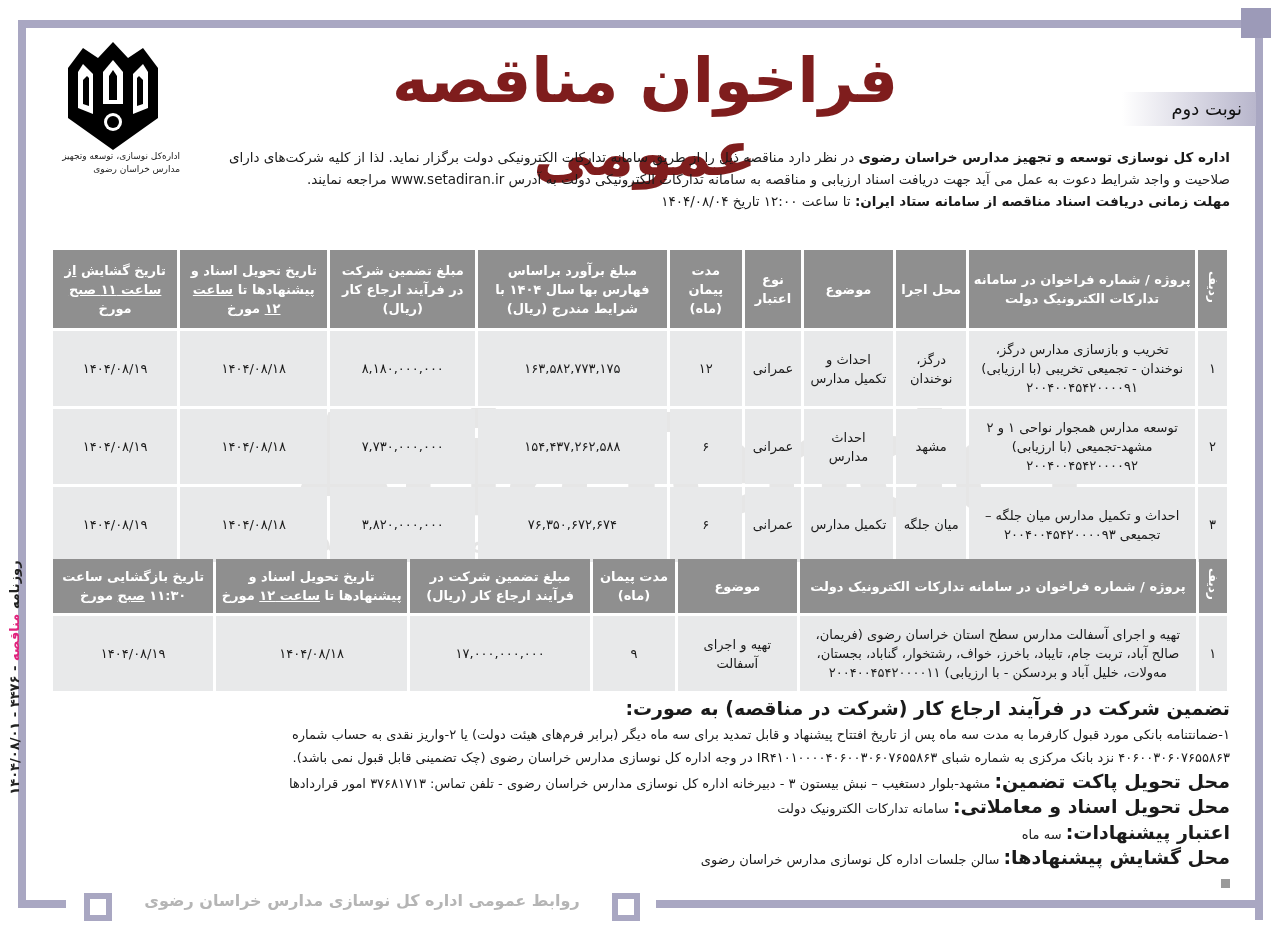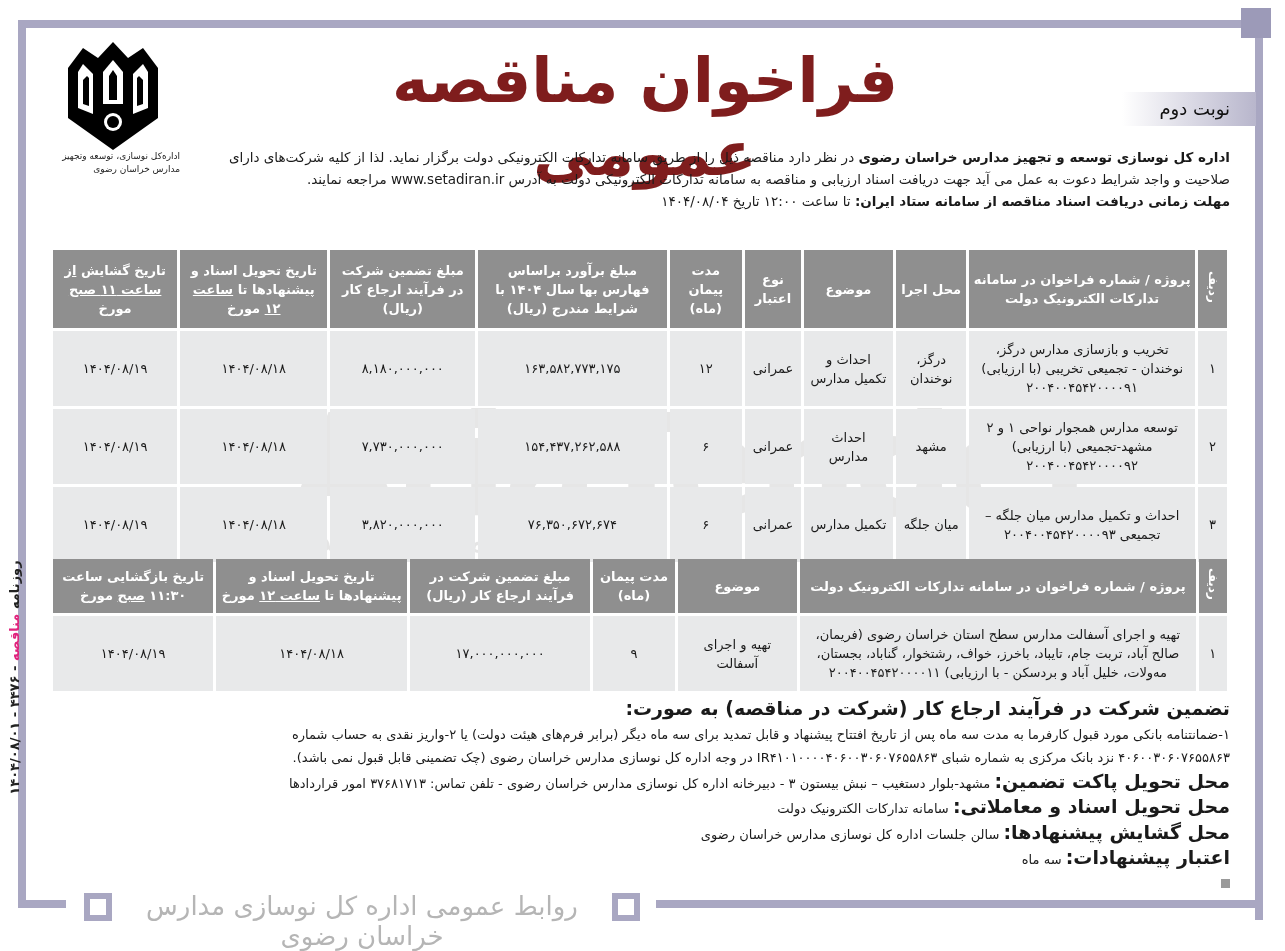--- a/index.html
+++ b/index.html
@@ -9,30 +9,30 @@
   
   .frame-top { position: absolute; left: 18px; top: 20px; width: 1245px; height: 8px; background: #a9a7c2; }
   .frame-left { position: absolute; left: 18px; top: 20px; width: 8px; height: 888px; background: #a9a7c2; }
   .frame-right { position: absolute; left: 1255px; top: 20px; width: 8px; height: 900px; background: #a9a7c2; }
   .corner-tr { position: absolute; left: 1241px; top: 8px; width: 30px; height: 30px; background: #9c9ab8; }
   .frame-bottom-left { position: absolute; left: 18px; top: 900px; width: 48px; height: 8px; background: #a9a7c2; }
   .frame-bottom-right { position: absolute; left: 656px; top: 900px; width: 607px; height: 8px; background: #a9a7c2; }
   .bottom-box { position: absolute; top: 893px; width: 28px; height: 28px; border: 6px solid #a9a7c2; background: #fff; }
   .bottom-box.left { left: 84px; }
   .bottom-box.right { left: 612px; }
-  .footer-text { position: absolute; left: 122px; top: 891px; width: 480px; text-align: center; direction: rtl; font-size: 26px; font-weight: normal; color: #b5b5b5; }
+  .footer-text { position: absolute; left: 122px; top: 891px; width: 480px; text-align: center; direction: rtl; font-size: 16px; font-weight: bold; color: #b5b5b5; }
 
   
   .logo { position: absolute; left: 58px; top: 40px; width: 110px; height: 112px; }
   .logo-caption { position: absolute; left: 46px; top: 150px; width: 134px; text-align: right; direction: rtl; font-size: 9px; line-height: 13px; color: #222; }
 
   
   .title { position: absolute; left: 320px; top: 44px; width: 650px; text-align: center; direction: rtl; font-size: 62px; font-weight: bold; color: #7f1d1d; letter-spacing: 1px; }
 
-  .round-badge { position: absolute; left: 1122px; top: 92px; width: 134px; height: 34px; background: linear-gradient(to right, #ffffff, #b8b6cc); direction: rtl; padding-right: 26px; font-size: 18px; line-height: 34px; color: #111; }
+  .round-badge { position: absolute; left: 1122px; top: 92px; width: 134px; height: 34px; background: linear-gradient(to right, #ffffff, #b8b6cc); direction: rtl; padding-right: 14px; font-size: 18px; line-height: 34px; color: #111; }
 
   
   .intro { position: absolute; left: 200px; top: 146px; width: 1030px; direction: rtl; text-align: right; font-size: 13.5px; line-height: 22px; }
   .intro b { font-weight: bold; }
 
   
   table { border-collapse: separate; border-spacing: 3px; position: absolute; direction: rtl; }
   th { background: #8f8f8f; color: #fff; font-weight: bold; font-size: 13px; line-height: 19px; text-align: center; padding: 2px 4px; }
   td { background: #e8e9ea; font-size: 13px; line-height: 19px; text-align: center; padding: 4px 6px; color: #1a1a1a; }
   td.project { }
@@ -179,22 +179,22 @@
       <td>۱۴۰۴/۰۸/۱۹</td>
     </tr>
   </tbody>
 </table>
 
 <div class="notes">
   <div><b>تضمین شرکت در فرآیند ارجاع کار (شرکت در مناقصه) به صورت:</b></div>
   <div>۱-ضمانتنامه بانکی مورد قبول کارفرما به مدت سه ماه پس از تاریخ افتتاح پیشنهاد و قابل تمدید برای سه ماه دیگر (برابر فرم‌های هیئت دولت) یا ۲-واریز نقدی به حساب شماره ۴۰۶۰۰۳۰۶۰۷۶۵۵۸۶۳ نزد بانک مرکزی به شماره شبای IR۴۱۰۱۰۰۰۰۴۰۶۰۰۳۰۶۰۷۶۵۵۸۶۳ در وجه اداره کل نوسازی مدارس خراسان رضوی (چک تضمینی قابل قبول نمی باشد).</div>
   <div><b>محل تحویل پاکت تضمین:</b><span> مشهد-بلوار دستغیب – نبش بیستون ۳ - دبیرخانه اداره کل نوسازی مدارس خراسان رضوی - تلفن تماس: ۳۷۶۸۱۷۱۳ امور قراردادها</span></div>
   <div><b>محل تحویل اسناد و معاملاتی:</b><span> سامانه تدارکات الکترونیک دولت</span></div>
+  <div><b>اعتبار پیشنهادات:</b><span> سه ماه</span></div>
   <div><b>محل گشایش پیشنهادها:</b><span> سالن جلسات اداره کل نوسازی مدارس خراسان رضوی</span></div>
-  <div><b>اعتبار پیشنهادات:</b><span> سه ماه</span></div>
   <div><span class="bullet"></span></div>
 </div>
 
 <div class="side-strip">
   <div class="side-text">
     <span>روزنامه </span><span class="brand">مناقصه</span><span> - ۴۴۷۶ - ۱۴۰۴/۰۸/۰۱</span>
   </div>
 </div>
 
 </body></html>

